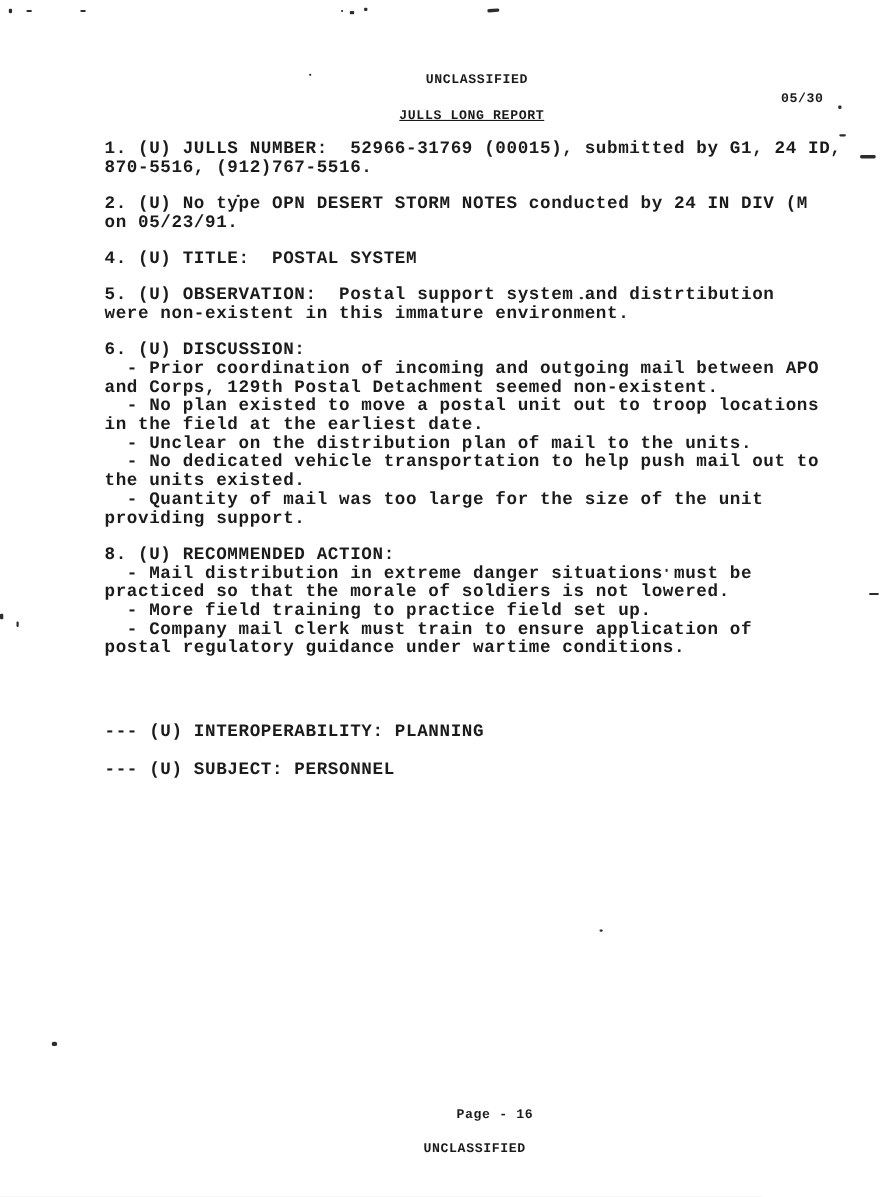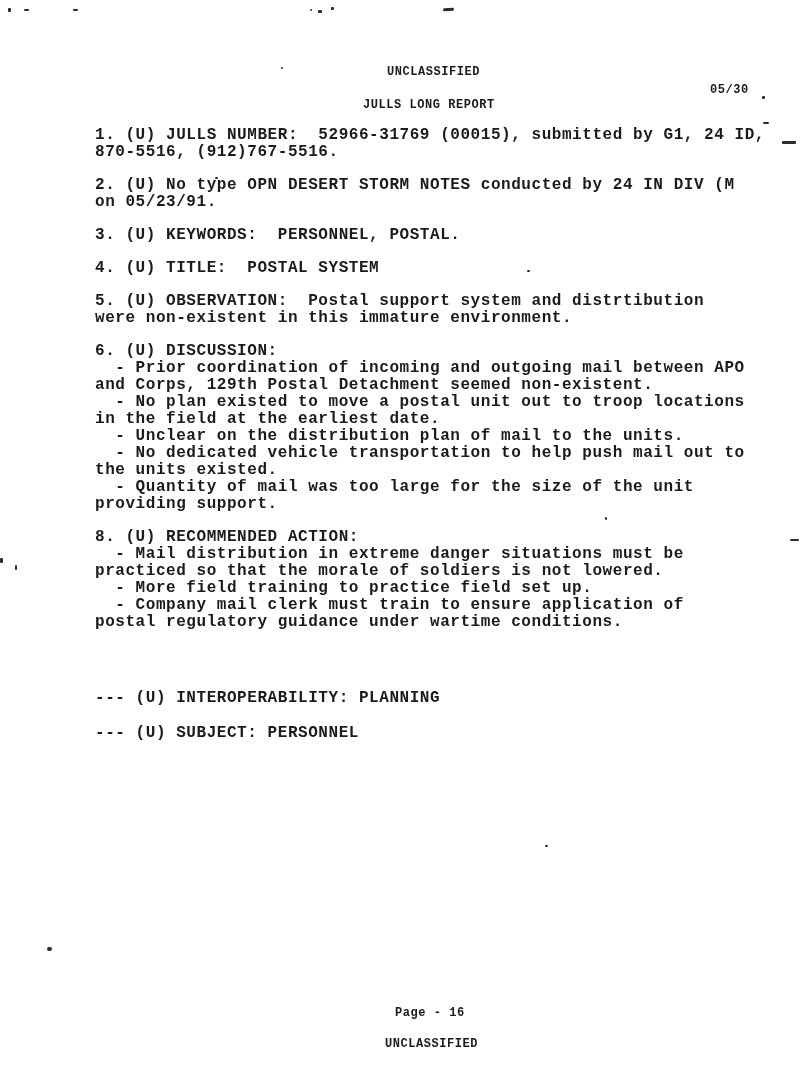--- a/index.html
+++ b/index.html
@@ -37,22 +37,22 @@
     margin: 0 0 16px 0;
   }
   .subjects {
     padding-top: 43px;
   }
   .subjects .para {
     margin: 0 0 18px 0;
   }
   .hdr-classification { left: 387px; top: 64px; }
   .hdr-date           { left: 710px; top: 82px; }
-  .hdr-title          { left: 363px; top: 97px; }
-  .ftr-page           { left: 395px; top: 1005px; }
+  .hdr-title          { left: 363px; top: 97px; text-decoration: underline; }
+  .ftr-page           { left: 415px; top: 1005px; }
   .ftr-classification { left: 385px; top: 1036px; }
   .speck {
     position: absolute;
     background: #2c2c2c;
     border-radius: 1px;
   }
 </style>
 </head>
 <body>
 
@@ -62,21 +62,20 @@
 
   <div class="txt hdr-date">05/30</div>
 
   <div class="txt hdr-title">JULLS LONG REPORT</div>
 
   <div class="body-col">
     <div class="para">1. (U) JULLS NUMBER:  52966-31769 (00015), submitted by G1, 24 ID,
 870-5516, (912)767-5516.</div>
     <div class="para">2. (U) No type OPN DESERT STORM NOTES conducted by 24 IN DIV (M
 on 05/23/91.</div>
-    <div class="para">3. (U) KEYWORDS:  PERSONNEL, POSTAL.</div>
     <div class="para">4. (U) TITLE:  POSTAL SYSTEM</div>
     <div class="para">5. (U) OBSERVATION:  Postal support system and distrtibution
 were non-existent in this immature environment.</div>
     <div class="para">6. (U) DISCUSSION:
   - Prior coordination of incoming and outgoing mail between APO
 and Corps, 129th Postal Detachment seemed non-existent.
   - No plan existed to move a postal unit out to troop locations
 in the field at the earliest date.
   - Unclear on the distribution plan of mail to the units.
   - No dedicated vehicle transportation to help push mail out to

